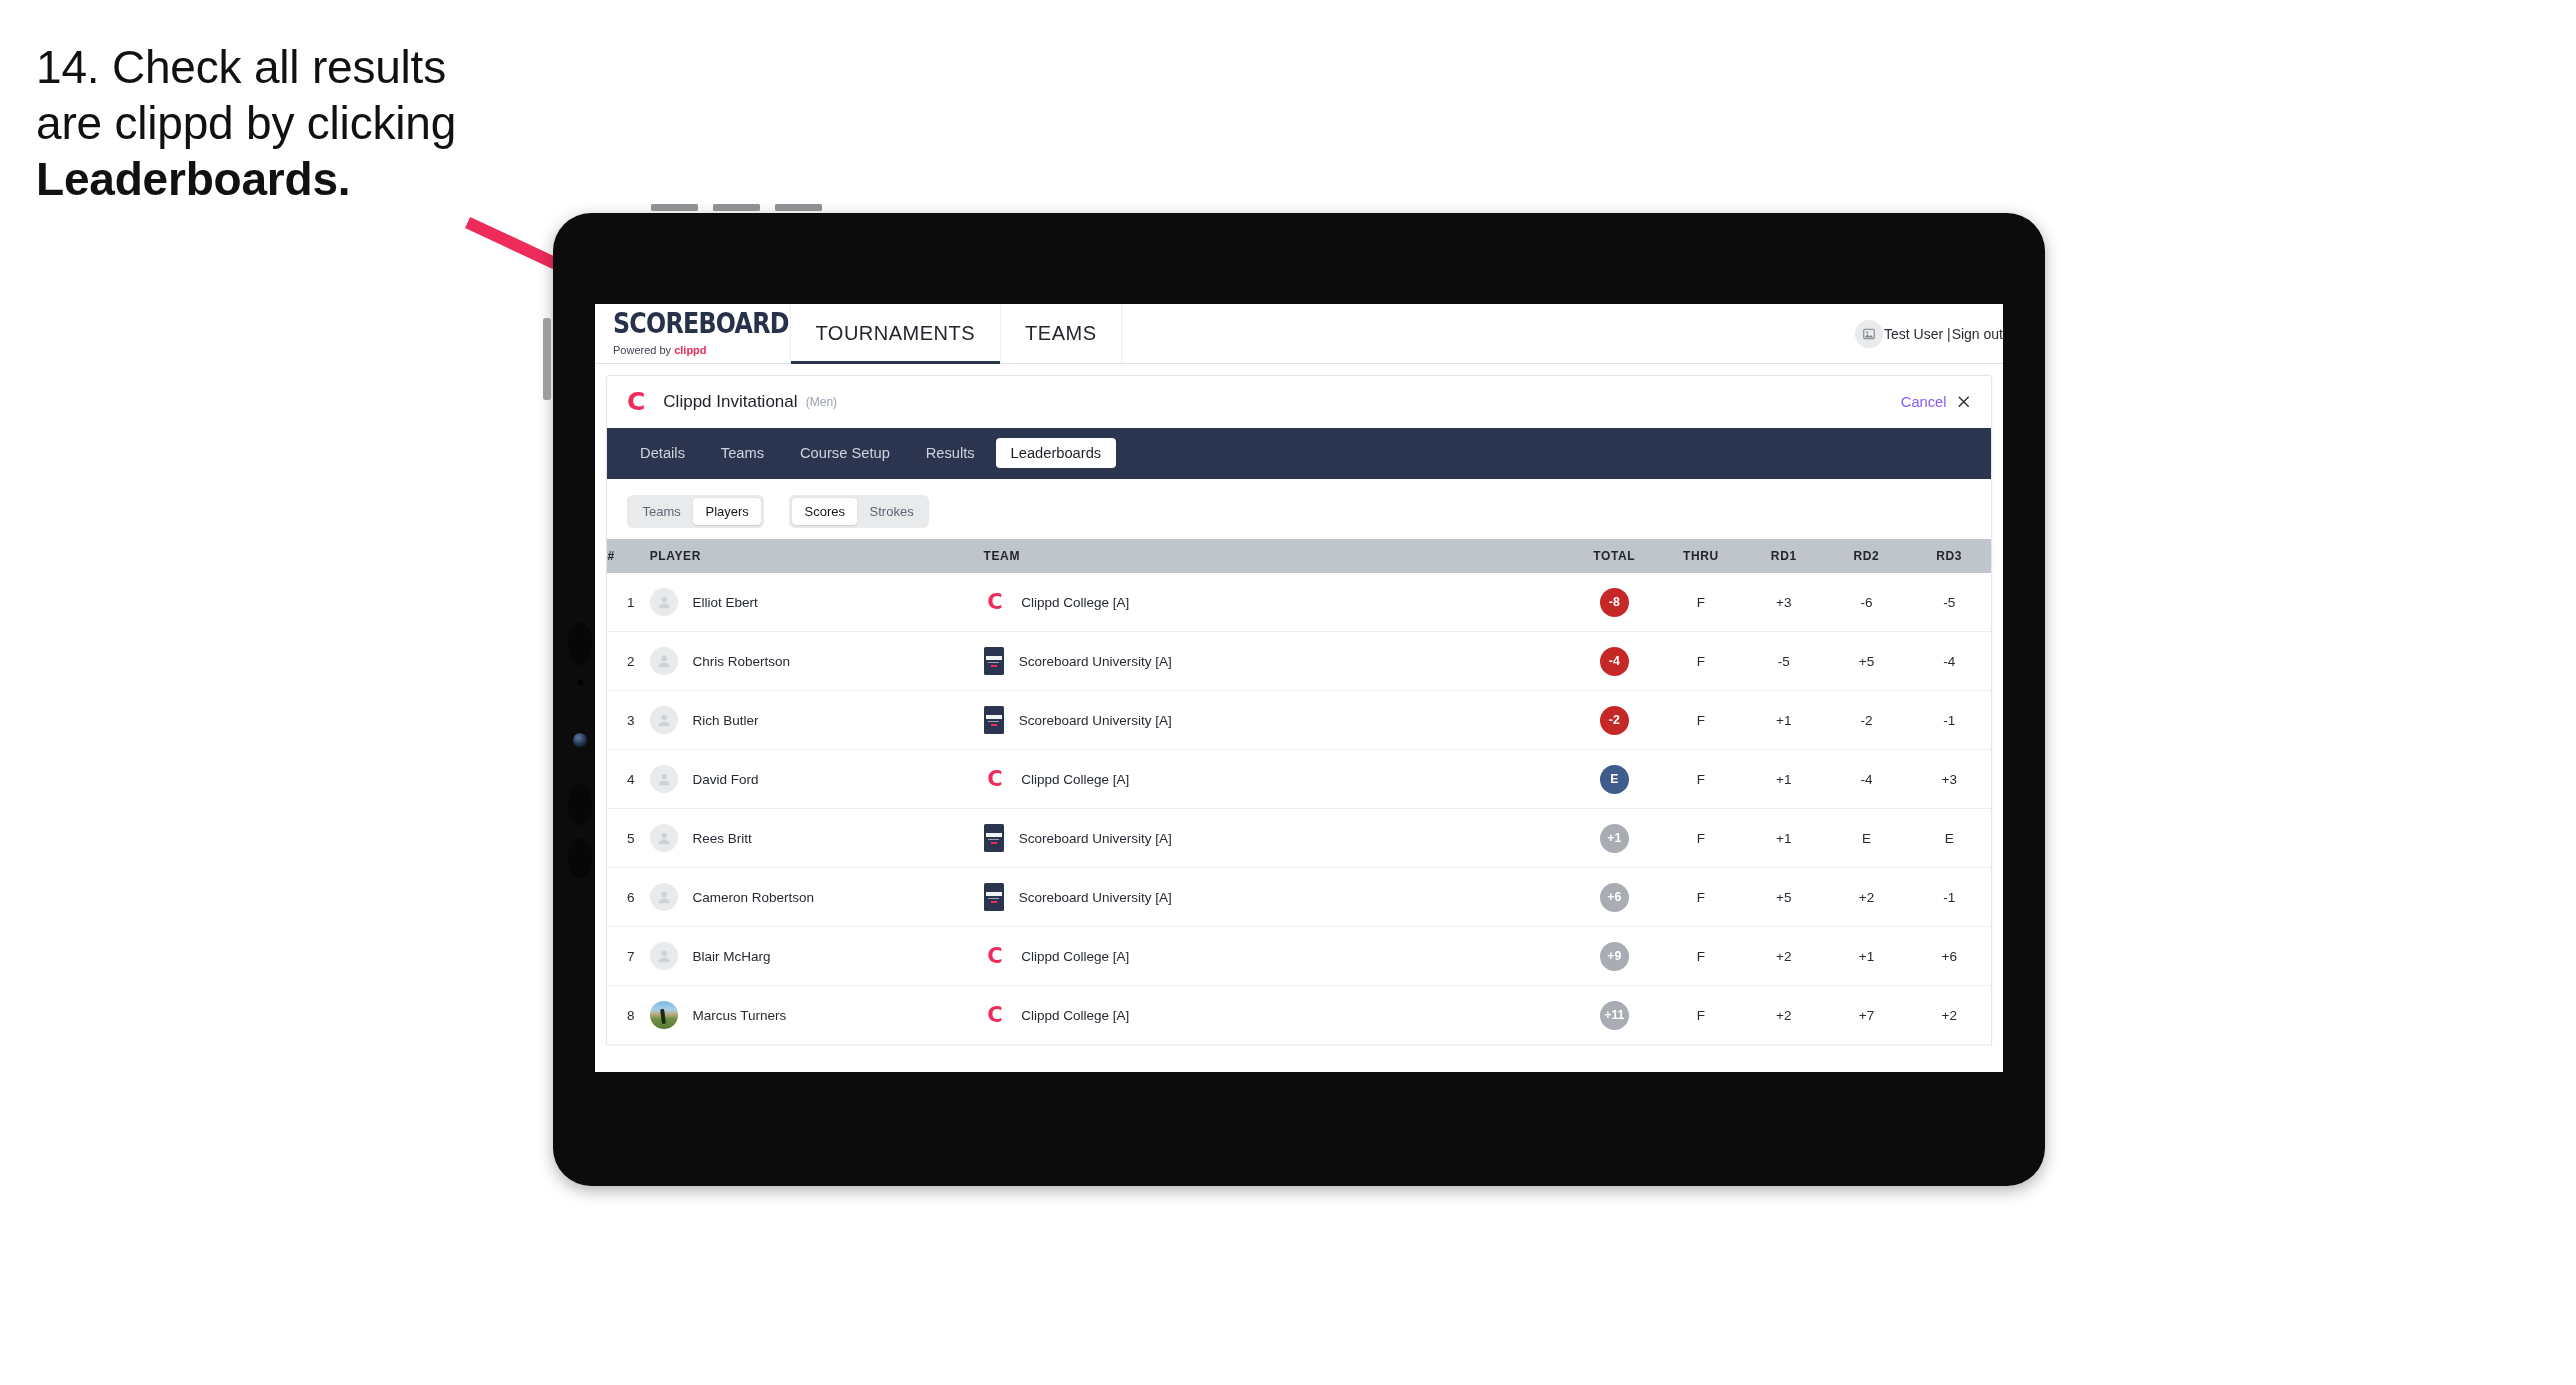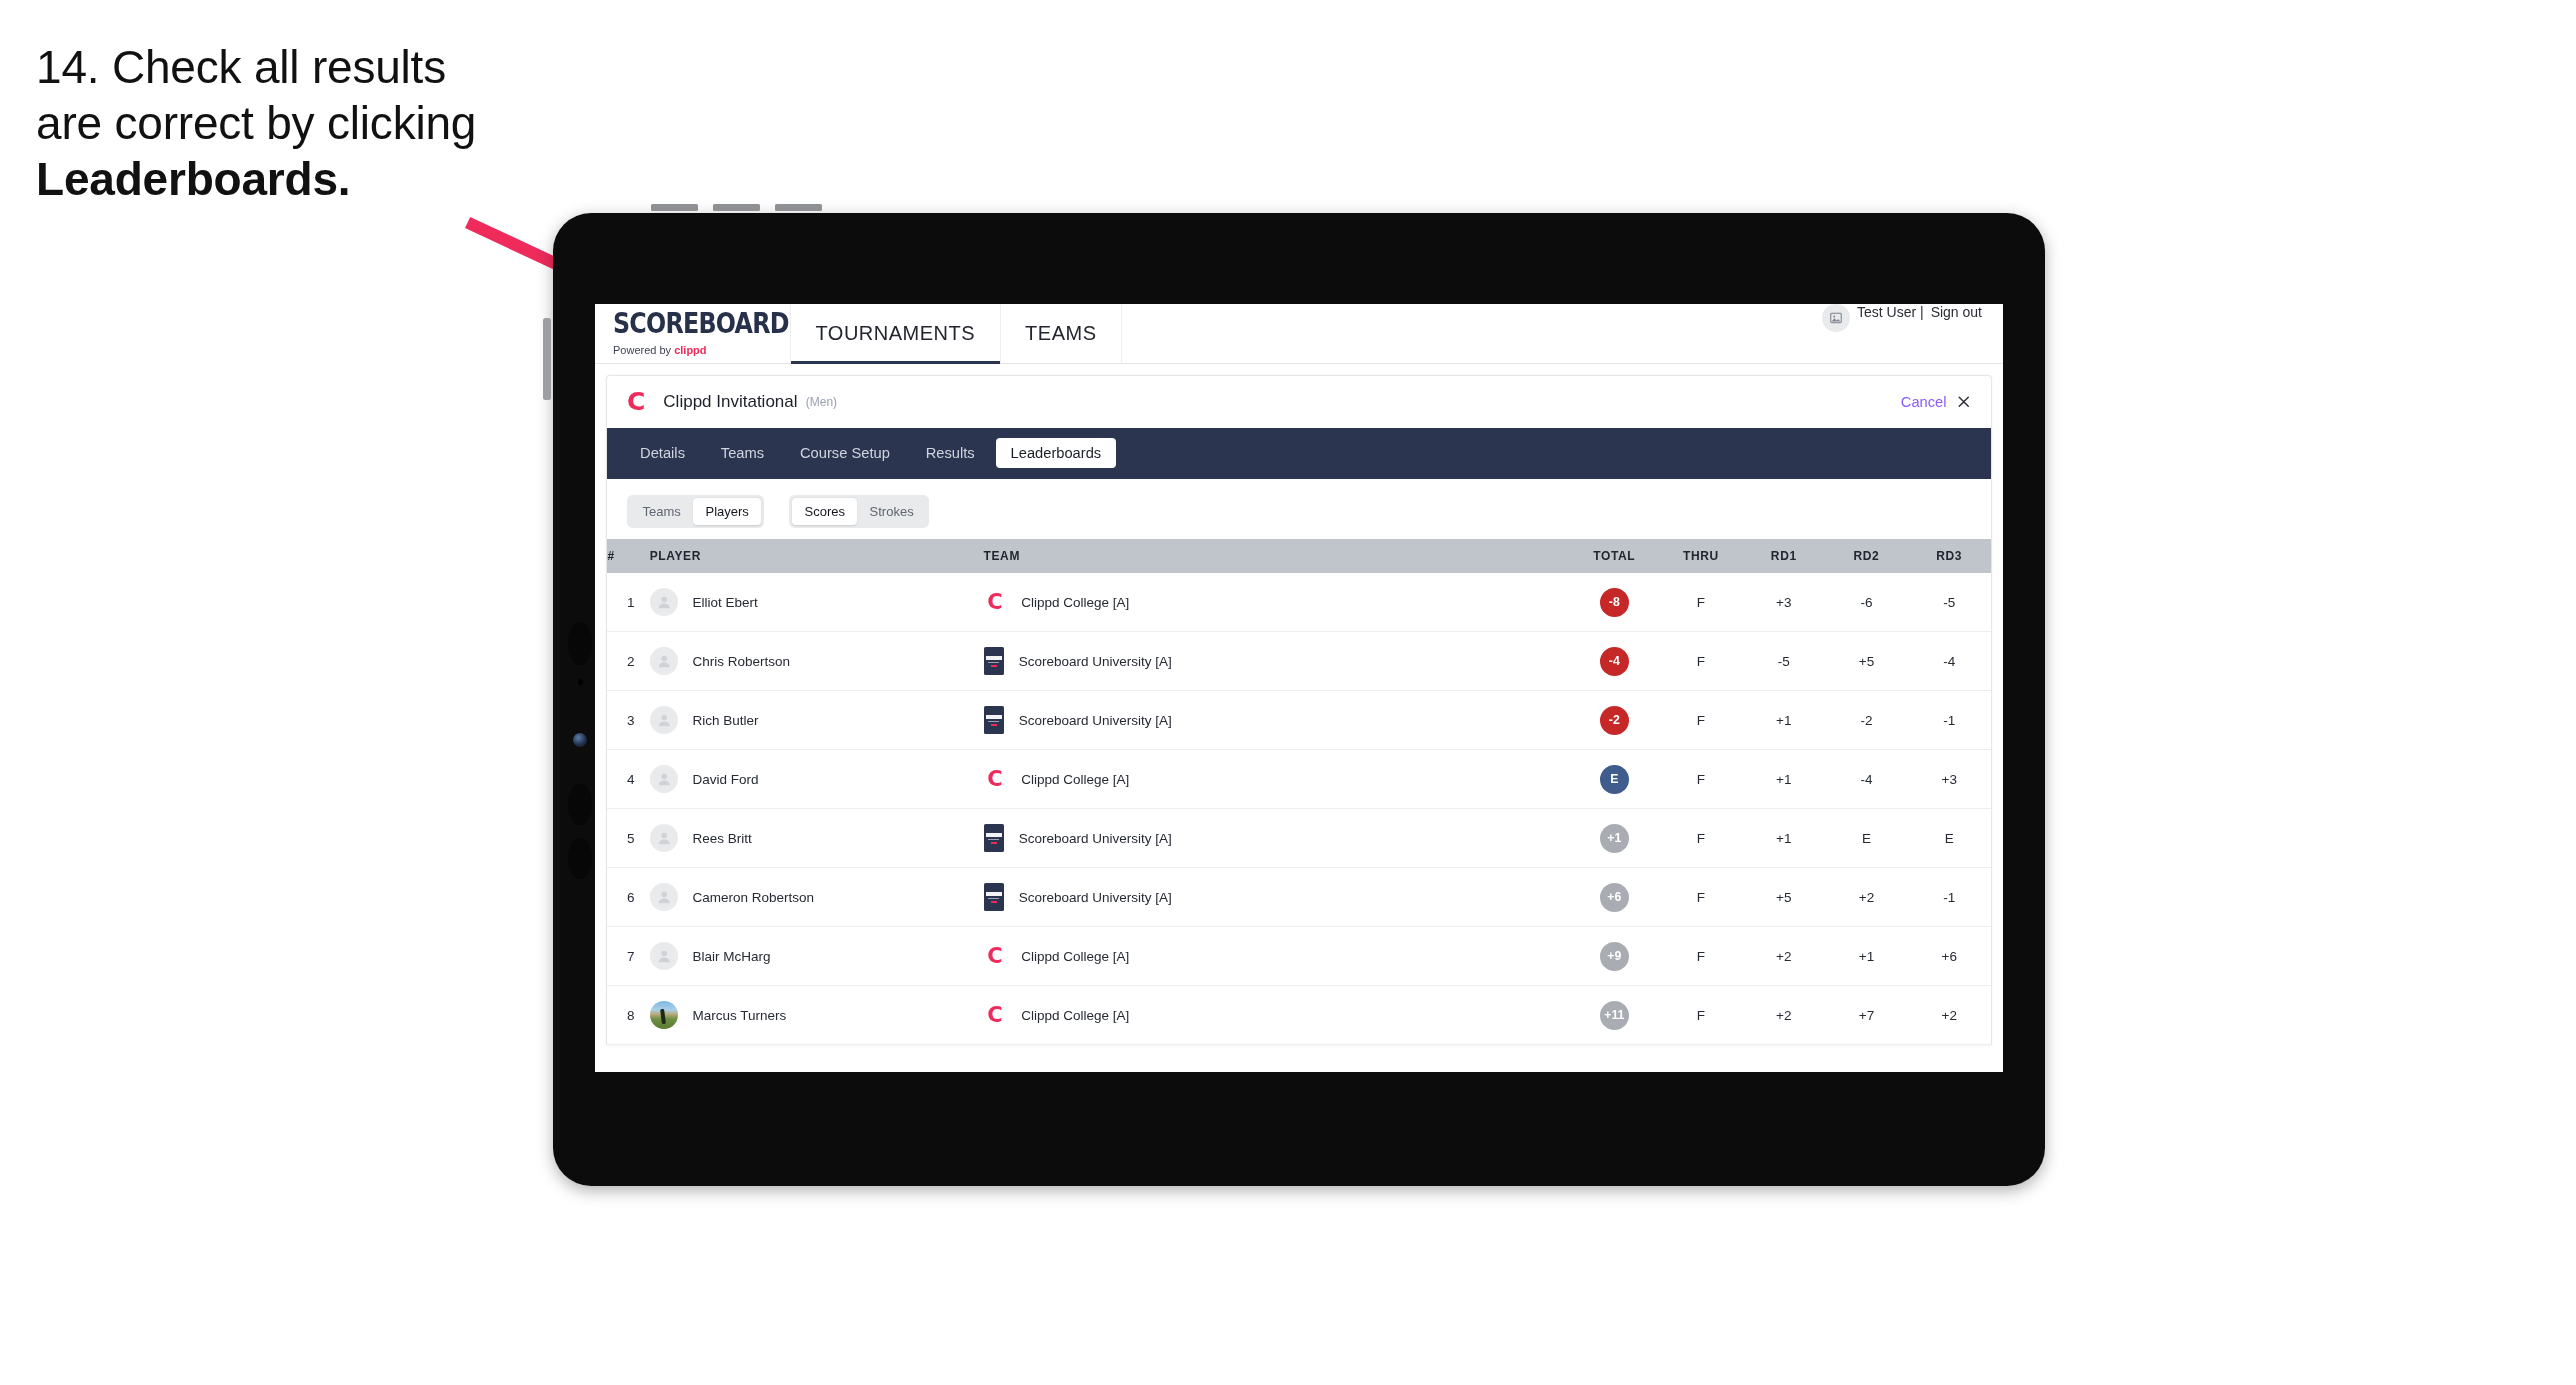--- a/index.html
+++ b/index.html
@@ -94,21 +94,21 @@
   .nav-tab {
     display: flex; align-items: center; padding: 0 24.5px;
     font-size: 20px; color: #23262e; letter-spacing: 0.5px;
     border-right: 0.8px solid #eceef1;
     position: relative; cursor: pointer;
   }
   .nav-tab.active::after {
     content:""; position: absolute; left: 0; right: 0; bottom: -0.8px; height: 3.3px; background: #2b3550;
   }
   .header-spacer { flex: 1; }
-  .header-user { display: flex; align-items: flex-start; padding-right: 21px; gap: 7px; }
+  .header-user { display: flex; align-items: center; gap: 1px; }
   .avatar-head {
     width: 28px; height: 28px; border-radius: 50%; background: #eff0f2;
     display: flex; align-items: center; justify-content: center;
   }
   .user-name { font-size: 14px; color: #2a2d35; }
   .sign-out { font-size: 14px; color: #2a2d35; cursor: pointer; }
 
   
   .tourn-card {
     margin: 10.6px 11.4px 0 11.4px;
@@ -202,21 +202,21 @@
   .badge.even { background: #3f5c8c; }
   .badge.pos  { background: #a9acb2; }
 </style>
 </head>
 <body>
 
 <div id="stage">
 
   <div class="caption">
     <div>14. Check all results</div>
-    <div>are correct by clicking</div>
+    <div>are clippd by clicking</div>
     <div class="strong">Leaderboards.</div>
   </div>
 
   <svg class="arrow-svg" viewBox="0 0 3151 1695">
     <line x1="572" y1="272" x2="1150" y2="542" stroke="#ee2b5b" stroke-width="15"></line>
     <polygon points="1192,568 1108,524 1142,506 1168,516" fill="#ee2b5b"></polygon>
     <polygon points="1100,520 1196,572 1128,572" fill="#ee2b5b"></polygon>
   </svg>
 
   <div class="tablet">

